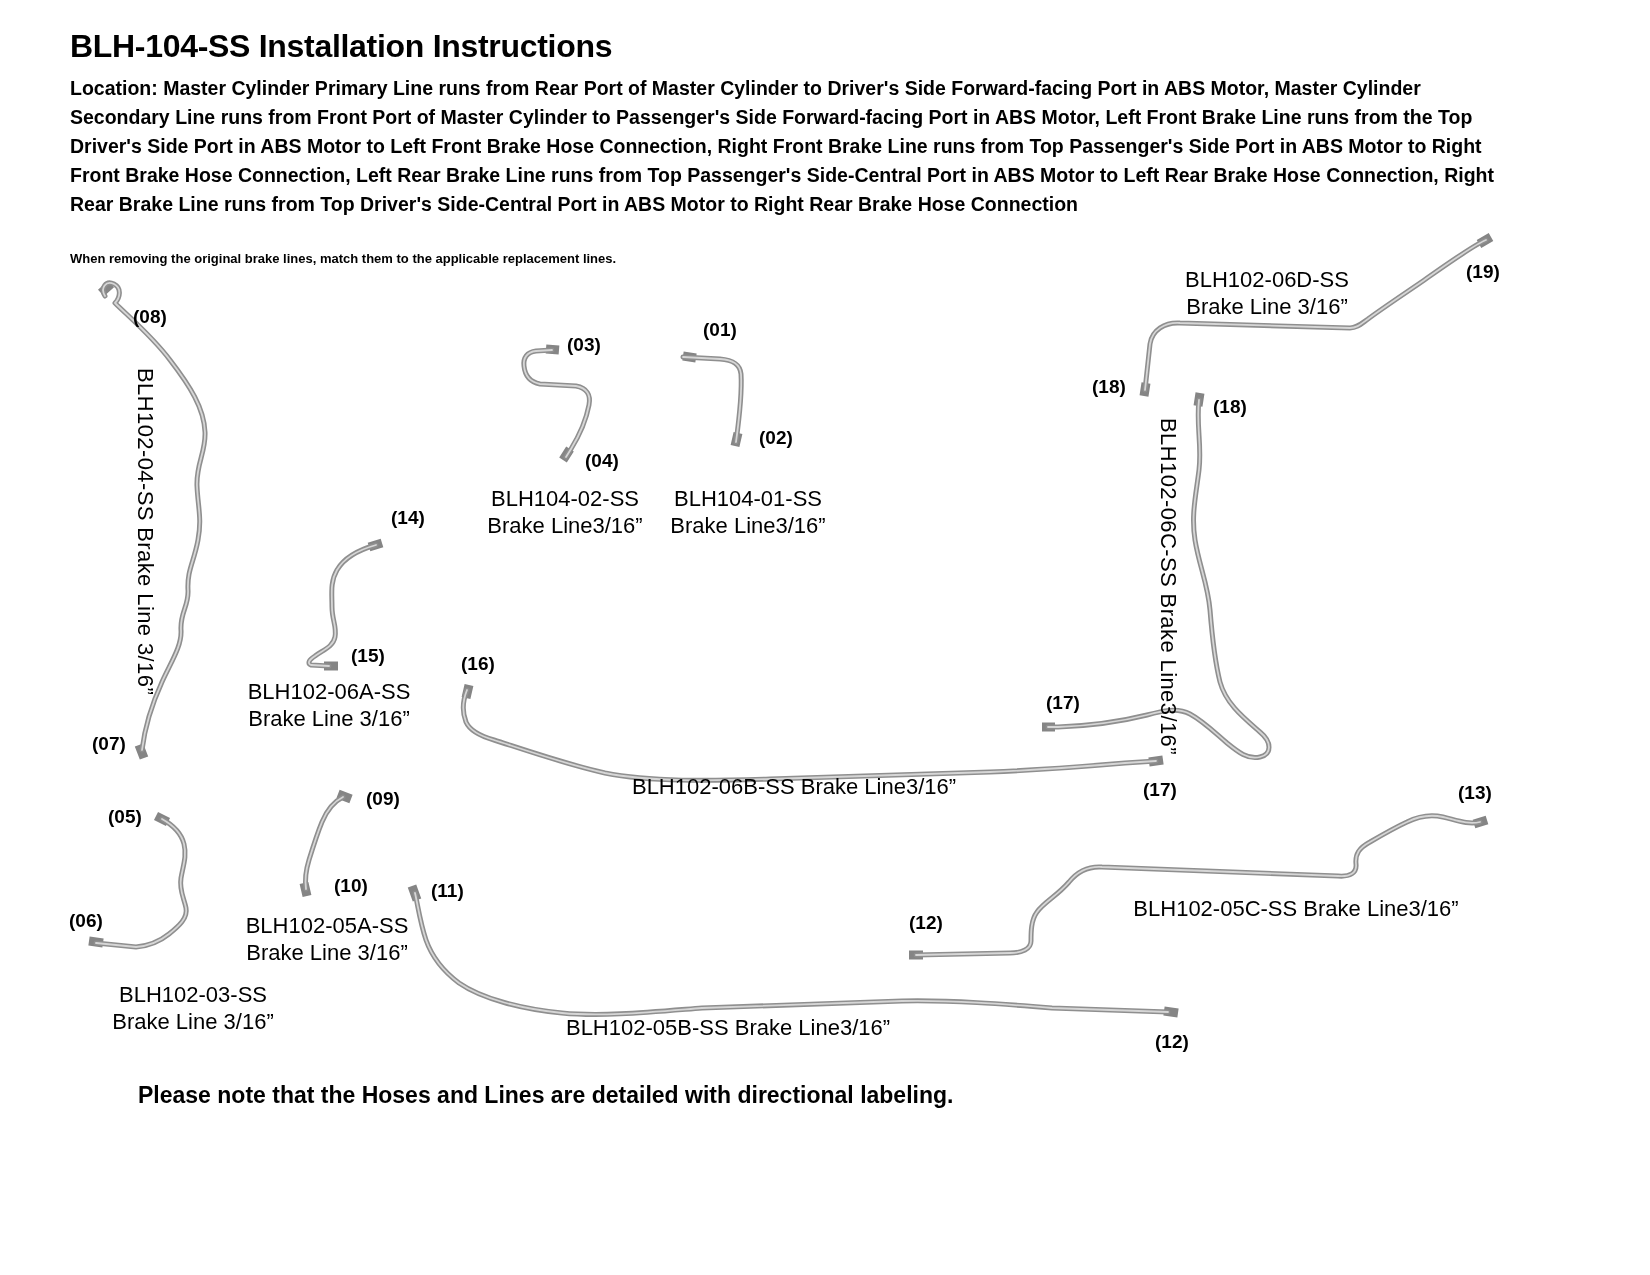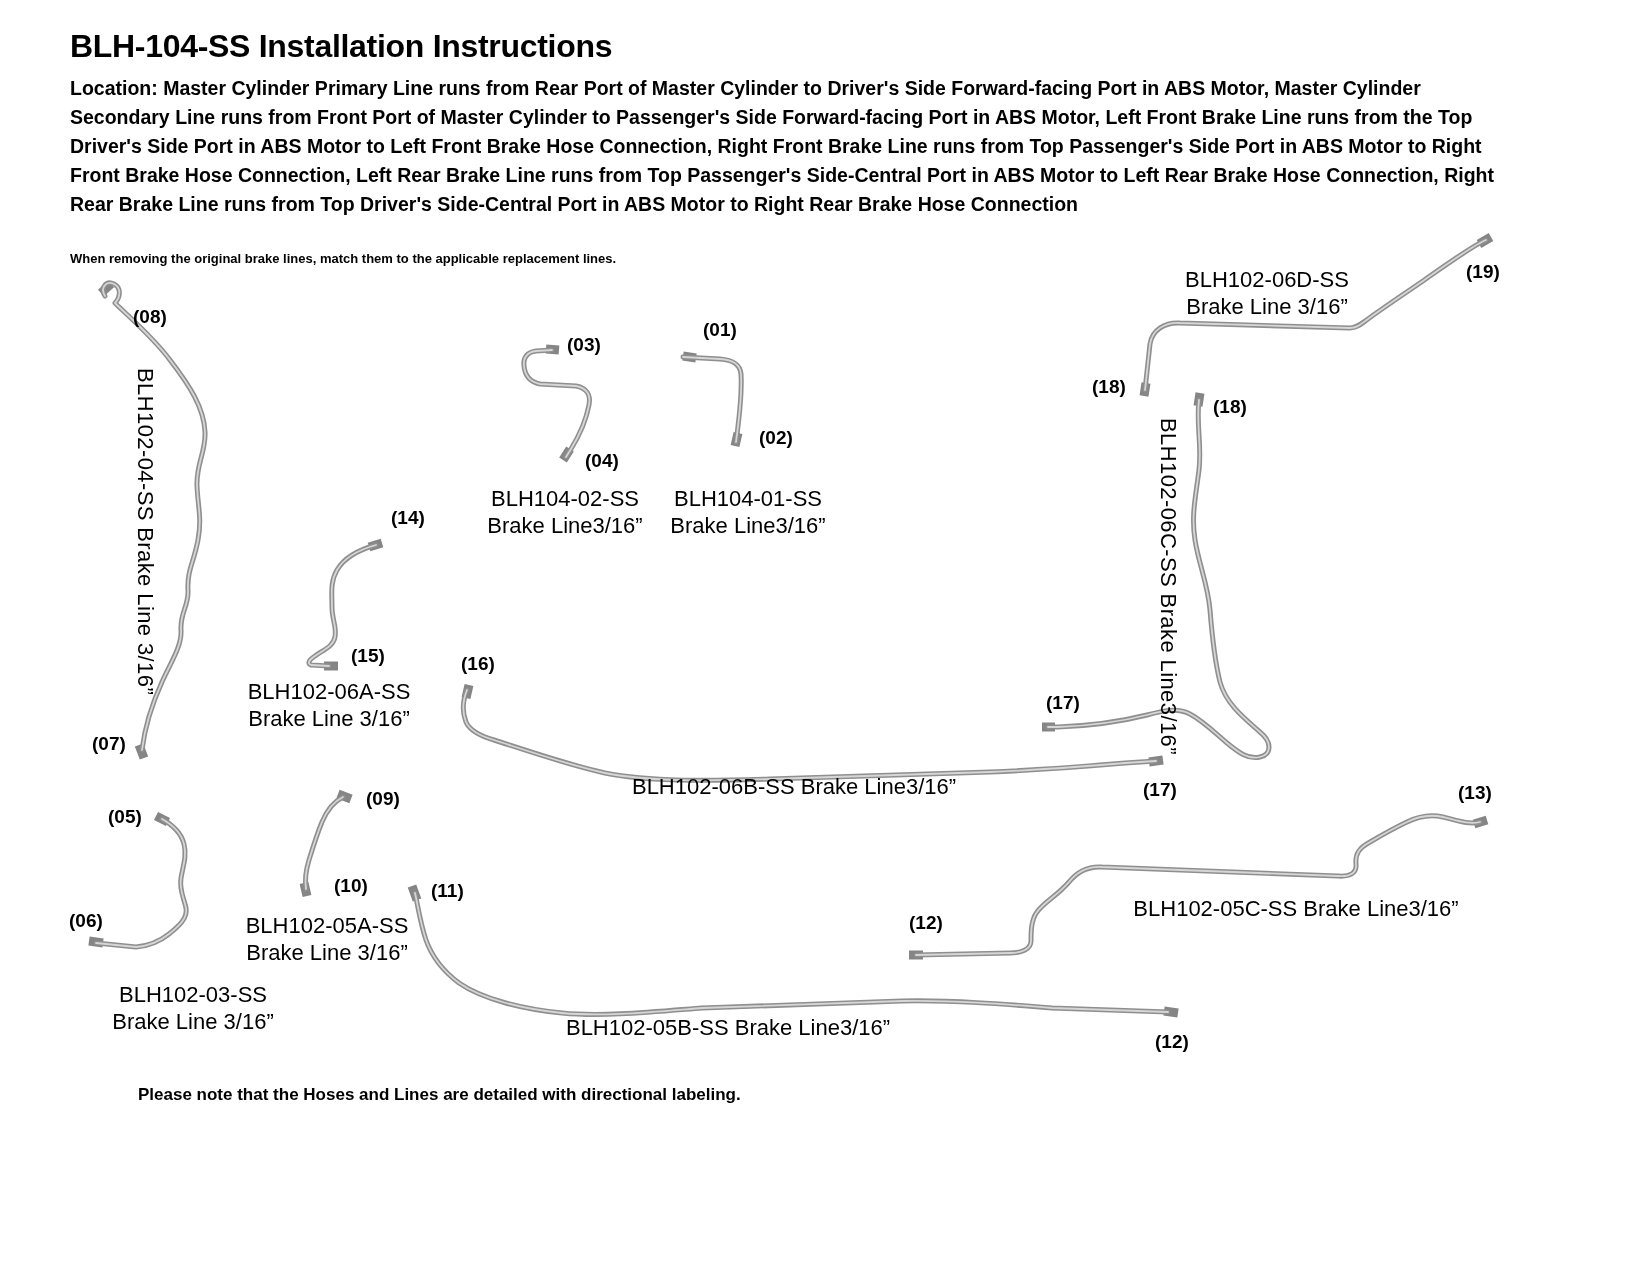--- a/index.html
+++ b/index.html
@@ -11,21 +11,21 @@
   .location { position: absolute; left: 70px; top: 74px; width: 1448px; font-size: 19.5px; font-weight: 700; line-height: 29px; }
   .intro { position: absolute; left: 70px; top: 251px; font-size: 13px; font-weight: 700; }
 
   .art { position: absolute; left: 0; top: 0; }
   .labels { position: absolute; left: 0; top: 0; width: 1650px; height: 1275px; pointer-events: none; }
 
   .callout { position: absolute; font-size: 19px; font-weight: 700; white-space: nowrap; }
   .part-label { position: absolute; font-size: 22px; font-weight: 400; text-align: center; transform: translateX(-50%); white-space: nowrap; line-height: 27px; }
   .part-label.vertical { transform: none; writing-mode: vertical-rl; text-orientation: mixed; line-height: 22px; letter-spacing: 0.4px; }
 
-  .footer { position: absolute; left: 138px; top: 1081px; font-size: 17px; font-weight: 700; line-height: 28px; }
+  .footer { position: absolute; left: 138px; top: 1081px; font-size: 23px; font-weight: 700; line-height: 28px; }
 </style>
 </head>
 <body>
 
 <div class="page">
 
   <h1 class="title">BLH-104-SS Installation Instructions</h1>
 
   <p class="location">Location: Master Cylinder Primary Line runs from Rear Port of Master Cylinder to Driver's Side Forward-facing Port in ABS Motor, Master Cylinder Secondary Line runs from Front Port of Master Cylinder to Passenger's Side Forward-facing Port in ABS Motor, Left Front Brake Line runs from the Top Driver's Side Port in ABS Motor to Left Front Brake Hose Connection, Right Front Brake Line runs from Top Passenger's Side Port in ABS Motor to Right Front Brake Hose Connection, Left Rear Brake Line runs from Top Passenger's Side-Central Port in ABS Motor to Left Rear Brake Hose Connection, Right Rear Brake Line runs from Top Driver's Side-Central Port in ABS Motor to Right Rear Brake Hose Connection</p>
 

